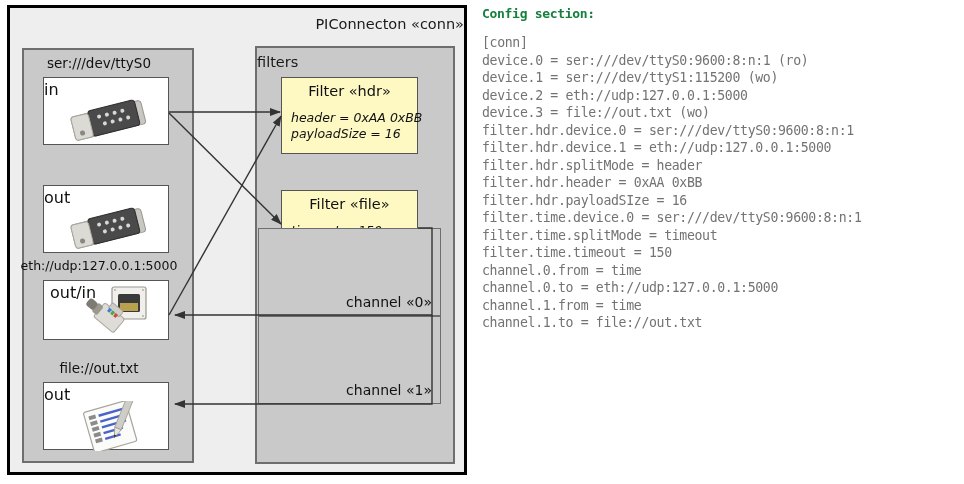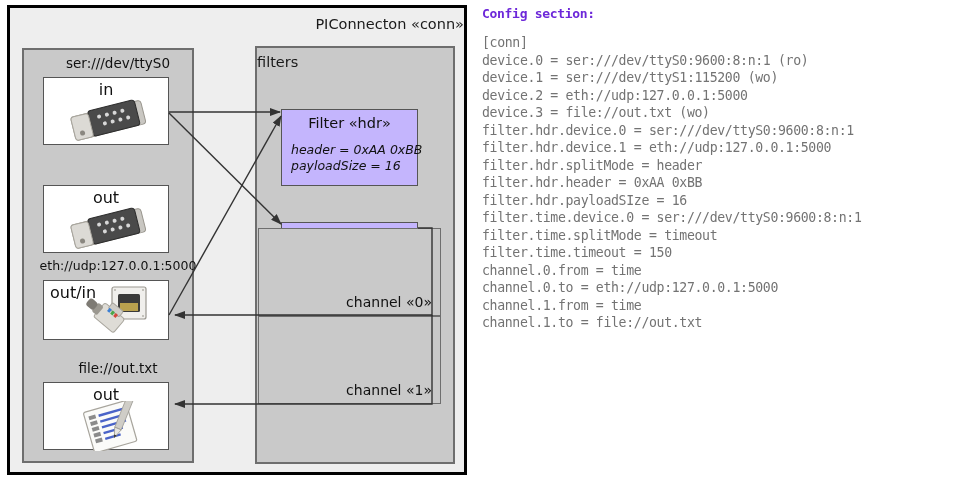--- a/index.html
+++ b/index.html
@@ -22,34 +22,34 @@
   }
   .panel-devices{left:12px;top:40px;width:172px;height:415px;}
   .panel-filters{left:245px;top:38px;width:200px;height:418px;}
   .panel-title{
     position:absolute;left:0;top:6px;width:100%;
     font-size:14.5px;color:#1a1a1a;
   }
 
   
   .dev-label{
-    position:absolute;text-align:center;font-size:13.5px;color:#111;white-space:nowrap;margin-left:19px;
+    position:absolute;text-align:center;font-size:13.5px;color:#111;white-space:nowrap;
   }
   .dev-box{
     position:absolute;background:#ffffff;border:1.5px solid #555555;box-sizing:border-box;
   }
   .dev-kind{
-    position:absolute;top:2px;width:100%;text-align:center;font-size:16px;color:#111;
+    position:absolute;top:2px;width:100%;text-align:left;font-size:16px;color:#111;
     z-index:3;pointer-events:none;
   }
   .dev-kind.left{text-align:left;padding-left:6px;}
 
   
   .filter-box{
-    position:absolute;background:#c4b5fd;border:1.5px solid #555555;box-sizing:border-box;margin-top:32px;
+    position:absolute;background:#fef9c3;border:1.5px solid #555555;box-sizing:border-box;
   }
   .filter-title{
     position:absolute;left:0;top:5px;width:100%;text-align:center;font-size:14.5px;color:#111;
   }
   .filter-props{
     position:absolute;left:9px;top:32px;font-size:12.5px;color:#111;line-height:16px;font-style:italic;
   }
 
   
   .chan-box{
@@ -60,21 +60,21 @@
   }
 
   
   #wires{position:absolute;left:0;top:0;width:964px;height:484px;pointer-events:none;}
 
   
   .cfg{
     position:absolute;left:482px;top:6px;width:478px;
     font-family:"DejaVu Sans Mono",monospace;
   }
-  .cfg-head{font-size:13px;font-weight:bold;color:#6d28d9;letter-spacing:-0.3px;}
+  .cfg-head{font-size:13px;font-weight:bold;color:#15803d;letter-spacing:-0.3px;}
   .cfg-body{
     margin-top:13px;font-size:13.2px;line-height:17.5px;color:#737373;
     white-space:pre;letter-spacing:-0.35px;
   }
 
   
   .icon{position:absolute;}
 </style>
 </head>
 <body>

